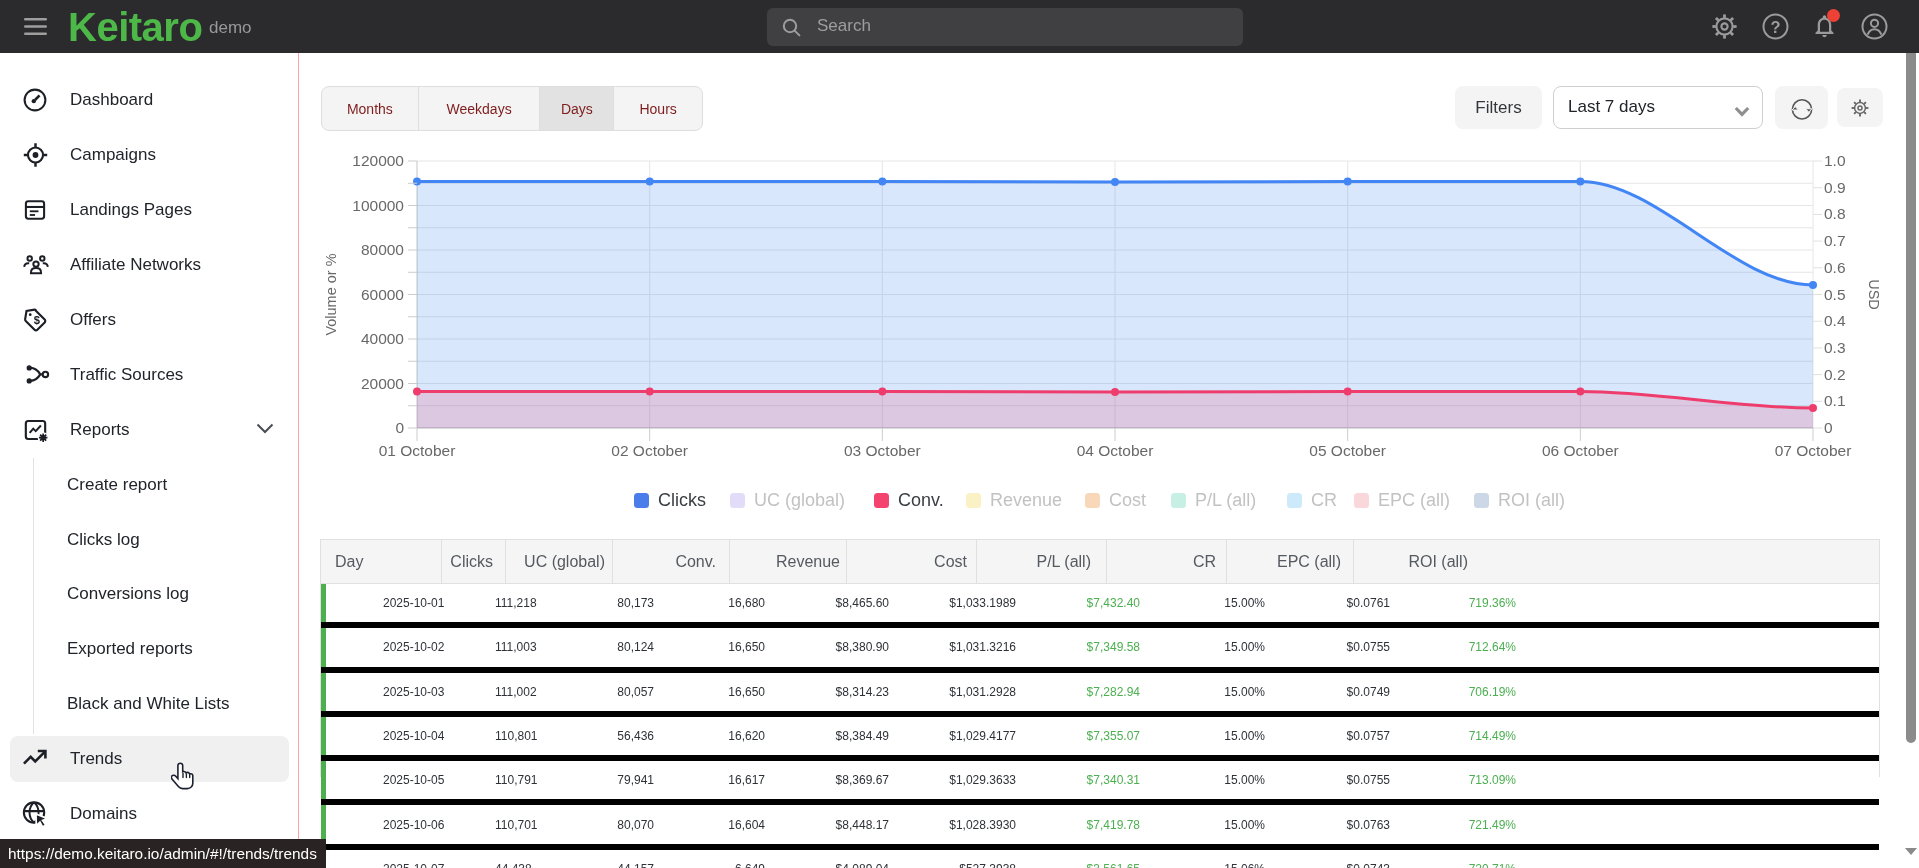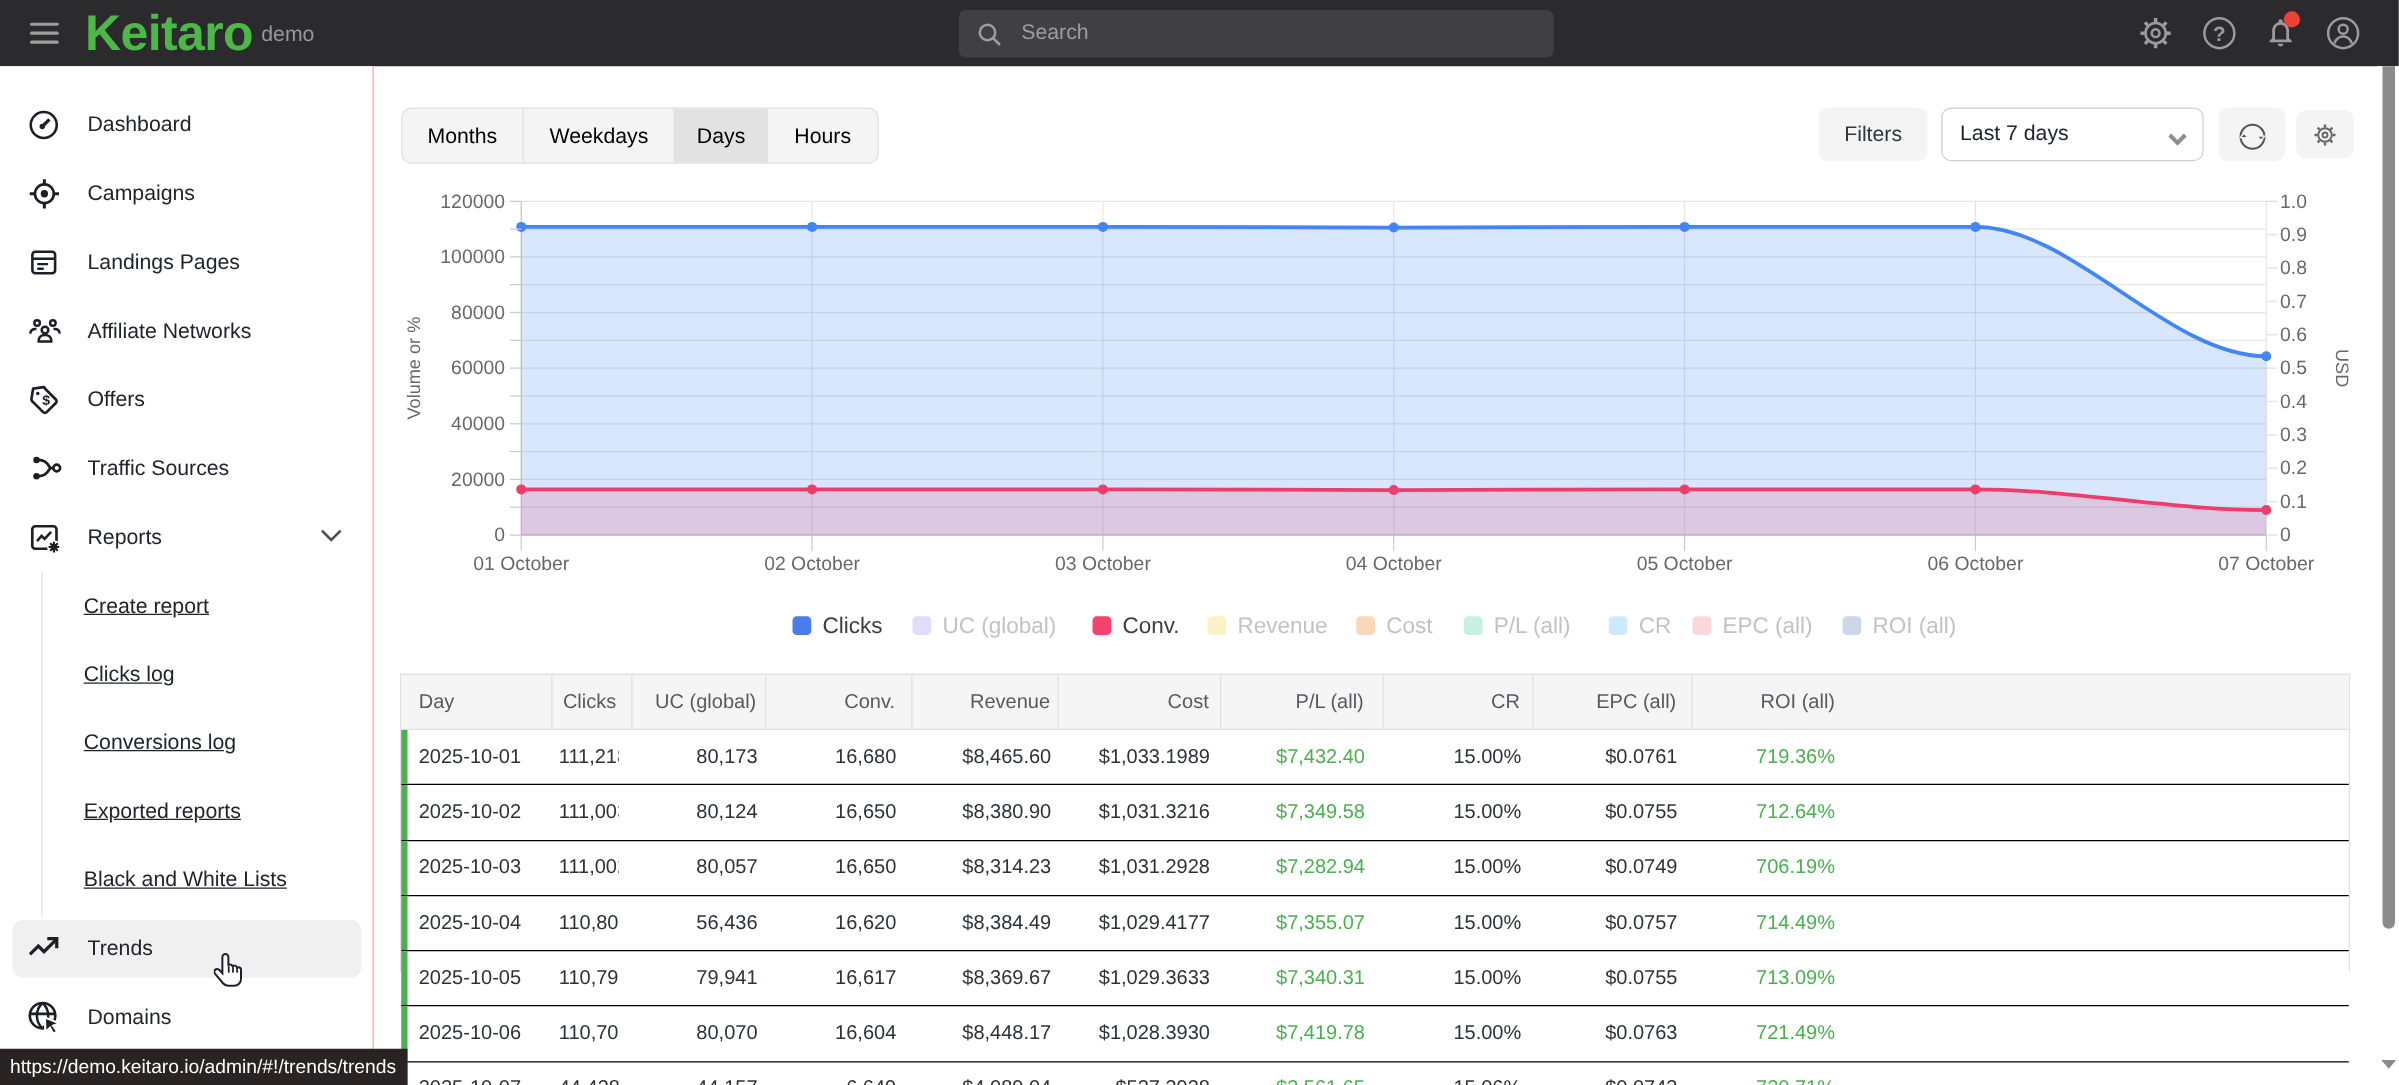--- a/index.html
+++ b/index.html
@@ -14,47 +14,47 @@
 #search { position:absolute; left:733px; top:8px; width:476px; height:38px;
   background:#404042; border-radius:6px;margin-left:34px; }
 #search .ph { position:absolute; left:50px; top:8px; font-size:17px; color:#9d9d9d; }
 
 #sidebar { position:absolute; left:0; top:53px; width:299px; height:815px;
   background:#fff; border-right:1px solid #fca5a5; }
 .mitem { position:absolute; left:0; width:299px; height:55px; }
 .mitem .txt { position:absolute; left:70px; top:50%; transform:translateY(-50%);
   font-size:17px; color:#21252b; }
 .mitem svg { position:absolute; left:22px; top:50%; transform:translateY(-50%); }
-.sub { position:absolute; left:67px; transform:translateY(-50%); font-size:17px; color:#21252b;text-decoration:underline; }
+.sub { position:absolute; left:67px; transform:translateY(-50%); font-size:17px; color:#21252b; }
 #subline { position:absolute; left:33px; top:405px; width:1px; height:276px; background:#e2e2e2; }
 #trendsel { position:absolute; left:10px; top:683px; width:279px; height:46px;
   background:#f0f0f0; border-radius:8px; }
 
 #urltip { position:absolute; left:0; top:839px; width:326px; height:29px;
   background:#292324; color:#fff; font-size:15.4px; line-height:29px; padding-left:8px; white-space:nowrap; overflow:hidden; }
 
 #tabs { position:absolute; left:321px; top:86px; width:382px; height:45px;
   border:1px solid #dedede; border-radius:8px; overflow:hidden; display:flex; background:#f4f4f4; }
 #tabs .tab { height:100%; display:flex; align-items:center; justify-content:center;
-  font-size:17px; color:#000000; border-right:1px solid #dedede; }
+  font-size:14px; color:#7f1d1d; border-right:1px solid #dedede; }
 #tabs .tab:last-child { border-right:none; }
 .btn { position:absolute; top:86px; height:43px; background:#f4f4f4; border-radius:8px;
   display:flex; align-items:center; justify-content:center; font-size:17px; color:#33373d; }
 #selectbox { position:absolute; left:1553px; top:86px; width:210px; height:43px;
   background:#fff; border:1px solid #cfcfcf; border-radius:8px; }
 #selectbox .lbl { position:absolute; left:14px; top:10px; font-size:17px; color:#21252b; }
 
 #tbl { position:absolute; left:320px; top:539px; width:1560px; height:238px;
   border:1px solid #e0e0e0; border-bottom:none; }
 #thead { display:flex; height:44px; background:#f5f5f5; border-bottom:1px solid #e0e0e0;
   font-size:16px; color:#555a60; }
 #thead .hc { height:100%; display:flex; align-items:center; border-right:1px solid #e0e0e0; }
 #thead .hc:last-child, #thead .hc.w9 { border-right:none; }
-.trow { display:flex; height:44.3px; border-bottom:1px solid #000000; font-size:16px;
-  color:#2e3238; position:relative; }
+.trow { display:flex; height:44.3px; border-bottom:6px solid #000000; font-size:12px;
+  color:#2e3238; position:relative;padding-left:48px; }
 .trow::before { content:""; position:absolute; left:0; top:0; width:4.5px; height:100%;
   background:#4caf50; }
 .trow .c { display:flex; align-items:center; }
 .num { justify-content:flex-end; }
 .green { color:#4caf50; }
 
 .w0{width:121px; padding-left:14px;} .w1{width:64px;} .w2{width:107px; padding-right:7px;}
 .w3{width:117px; padding-right:13px;} .w4{width:117px; padding-right:6px;}
 .w5{width:130px; padding-right:9px;} .w6{width:130px; padding-right:15px;}
 .w7{width:120px; padding-right:10px;} .w8{width:127px; padding-right:12px;}

